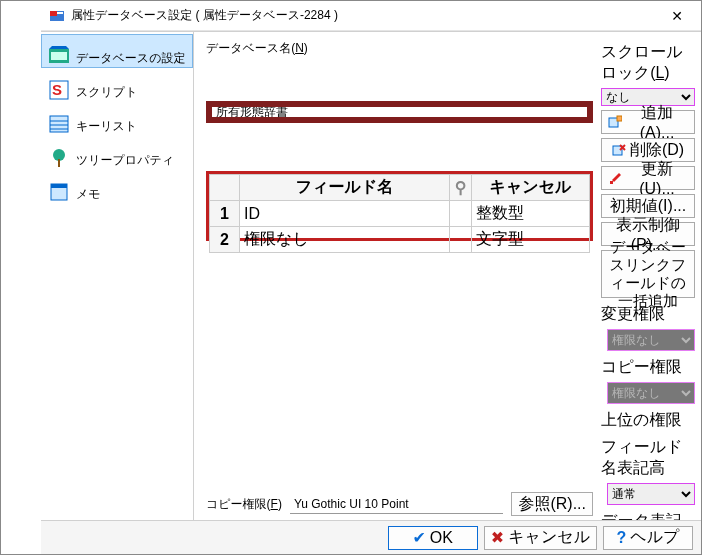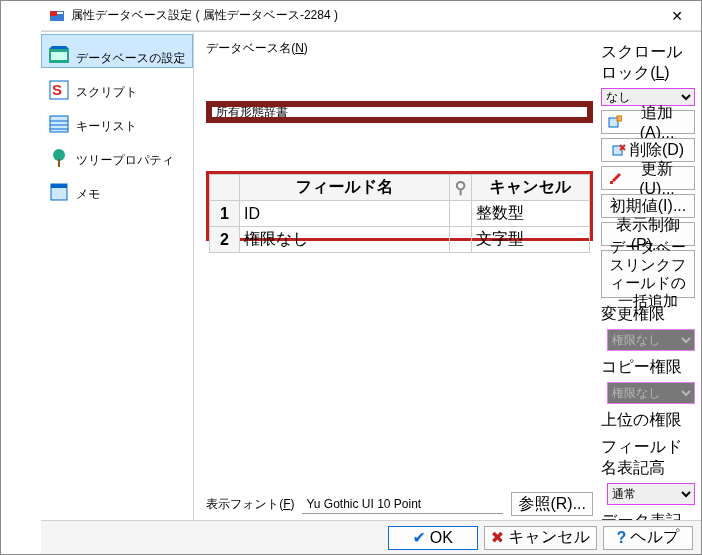--- a/index.html
+++ b/index.html
@@ -232,21 +232,21 @@
             <td>文字型</td>
           </tr>
         </tbody>
           </table>
       </div>
 
       <div class="spacer"></div>
 
       <div class="display-font-row">
         <span class="display-font-label">
-          <span>表示フォント(</span><u>F</u><span>)</span>
+          <span>コピー権限(</span><u>F</u><span>)</span>
         </span>
         <span class="display-font-value">Yu Gothic UI 10 Point</span>
         <button class="ref-btn">参照(R)...</button>
       </div>
     </div>
 
     <div class="rightpane">
       <div class="label">
         <span>スクロールロック(</span><u>L</u><span>)</span>
       </div>

